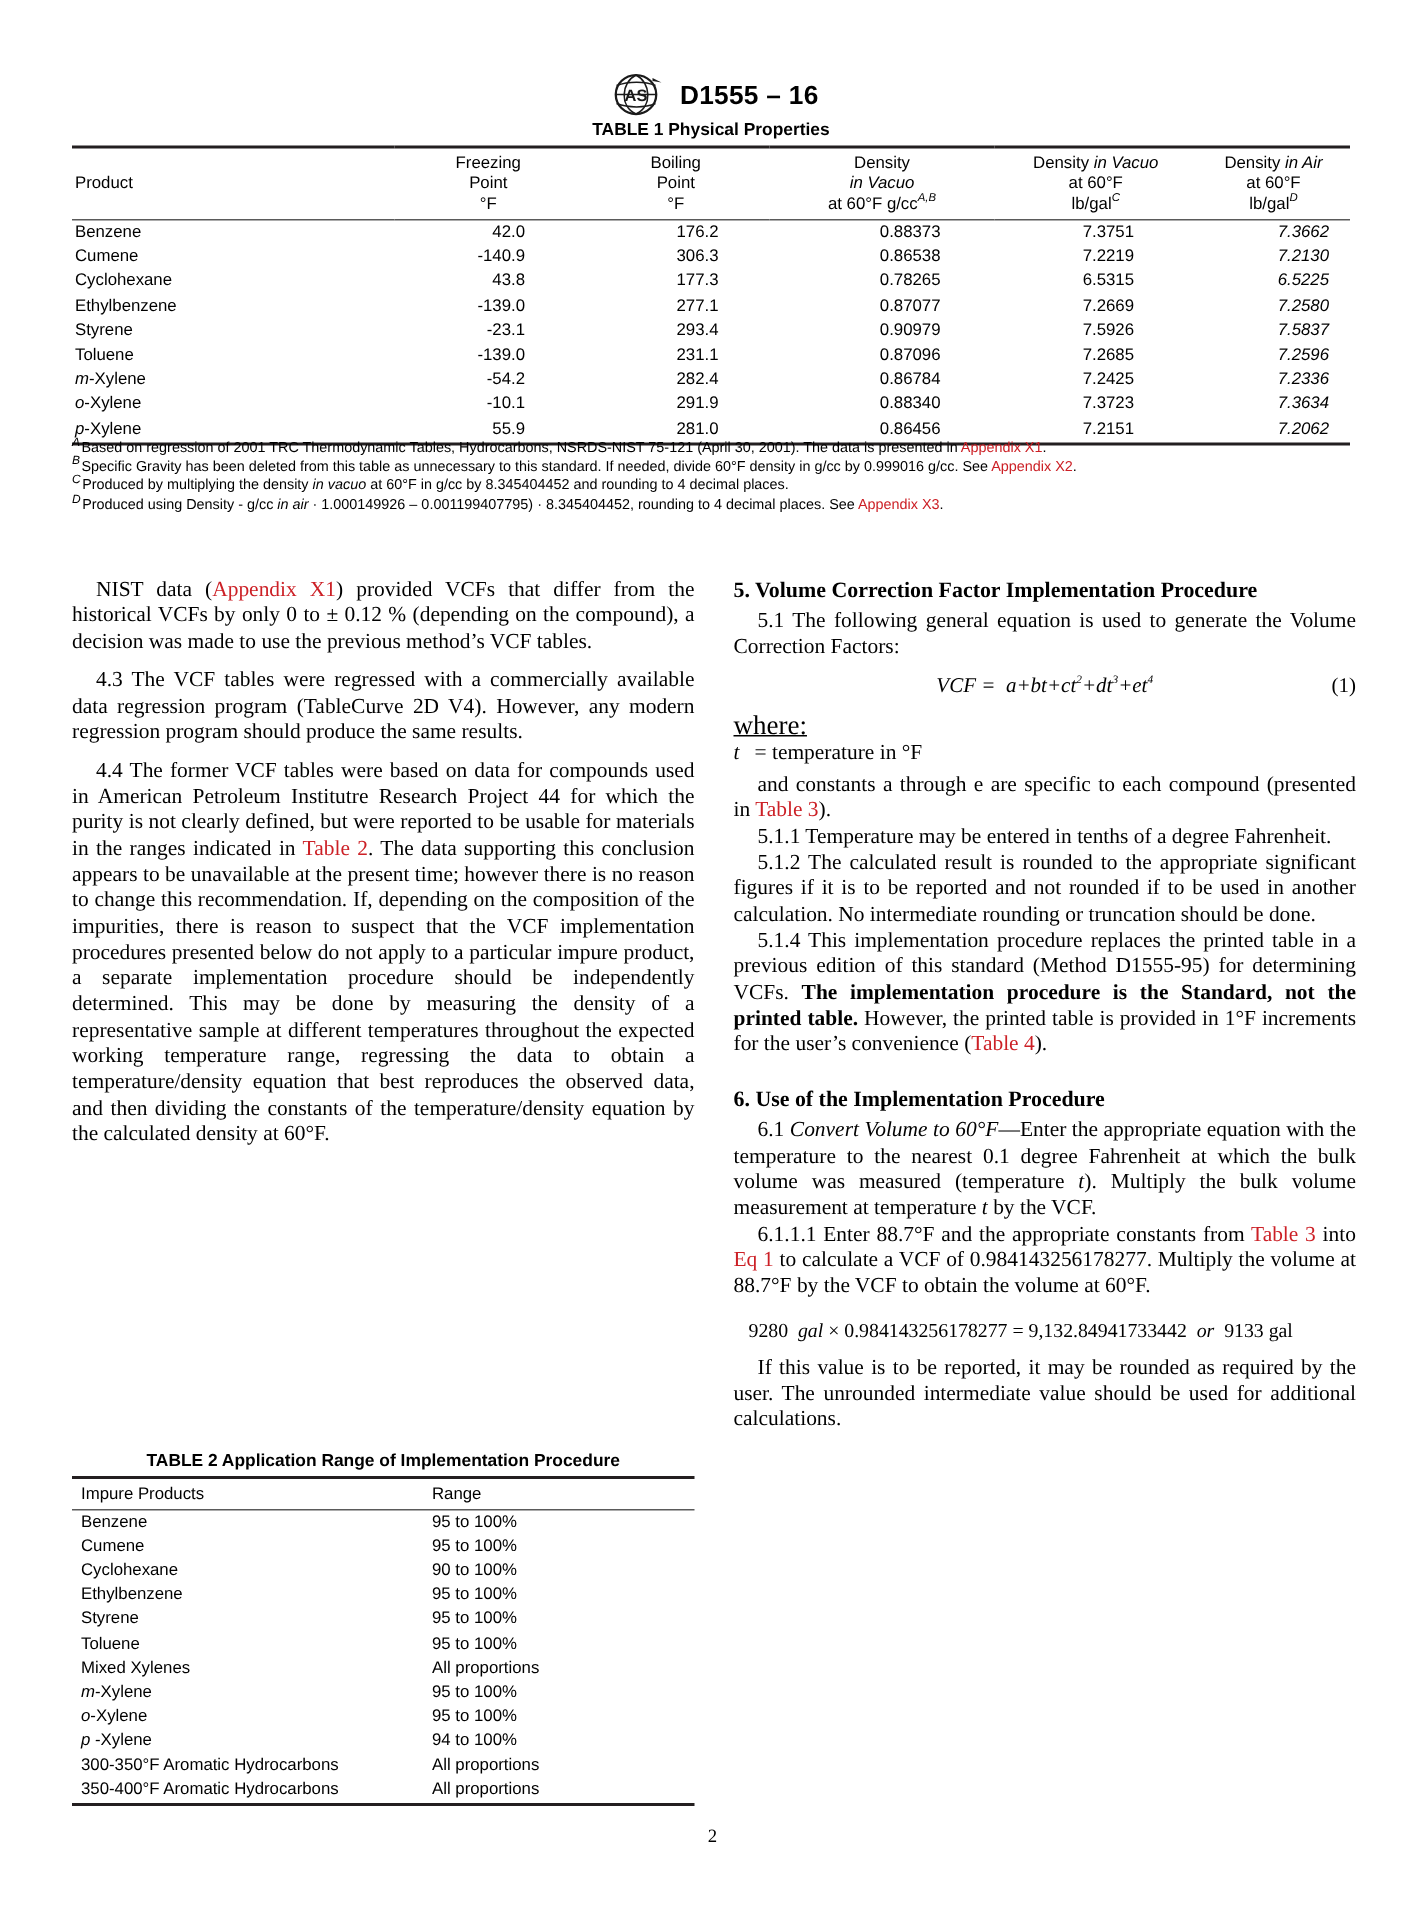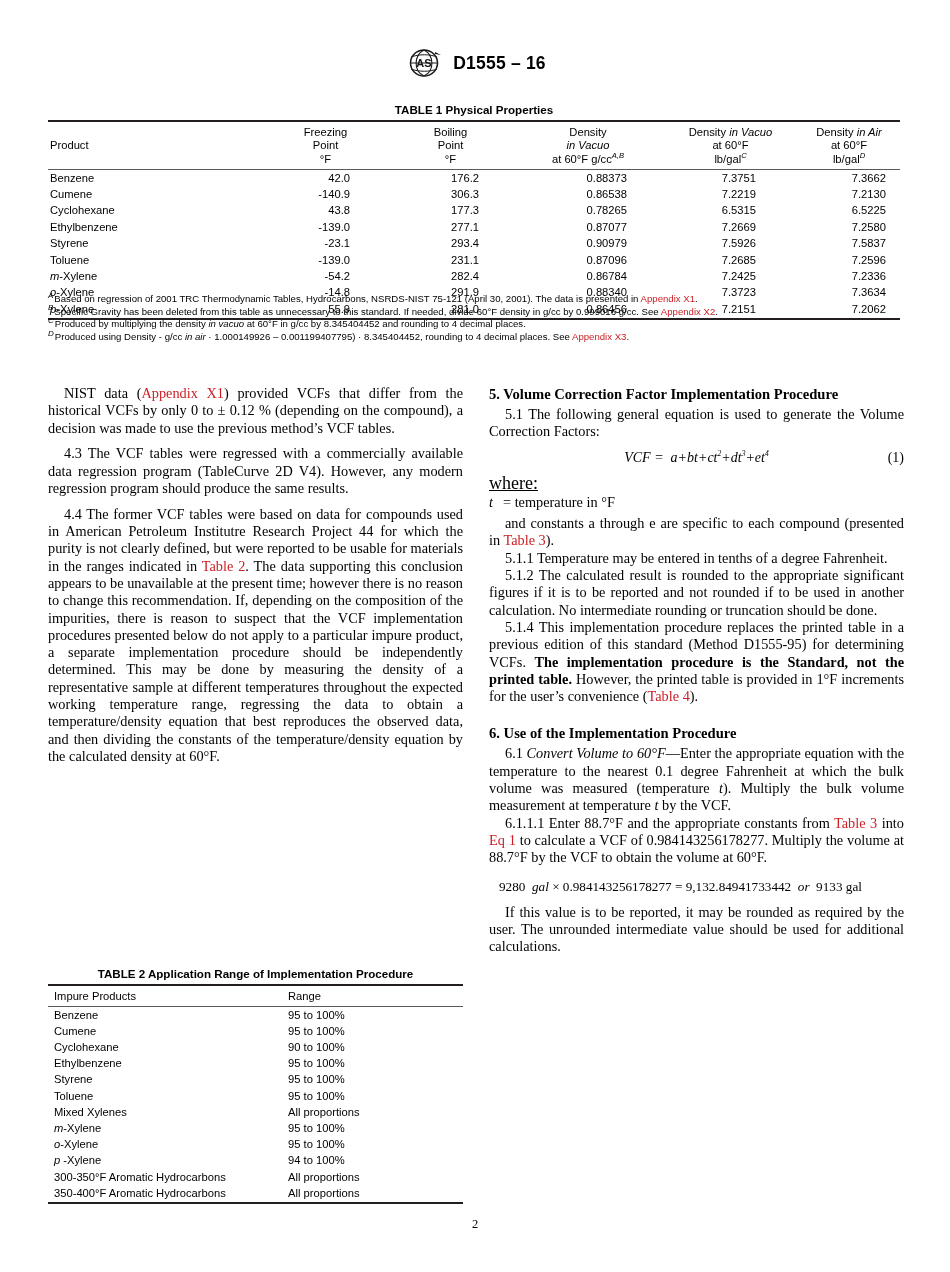--- a/index.html
+++ b/index.html
@@ -24,32 +24,32 @@
     text-align:center;font-weight:bold;font-size:11.6px;
     margin:0 0 4px 0;
   }
   table.astm{border-collapse:collapse;width:100%;font-size:11.2px;}
   table.astm td,table.astm th{padding:0;font-weight:normal;vertical-align:bottom;}
 
   .rule-thick{border-top:2.1px solid #231f20;}
   .rule-thin{border-top:1.1px solid #5a5a5a;}
 
   
-  #table1-block{position:absolute;left:48px;top:103px;width:852px;}
+  #table1-block{position:absolute;left:48px;top:80px;width:852px;}
   #table1 .hd td{padding:3px 0 2px 0;line-height:13.6px;text-align:center;}
   #table1 .hd td.lft{text-align:left;vertical-align:bottom;padding-left:2px;}
   #table1 tbody td{padding:1.1px 0;line-height:14.2px;}
   #table1 tbody td.prod{text-align:left;padding-left:2px;}
   #table1 tbody td.num{text-align:right;}
   .c1{width:215px}.c2{width:125px}.c3{width:125px}.c4{width:150px}.c5{width:135px}.c6{width:102px}
   .pad-r1{padding-right:38px !important;}
   .pad-r2{padding-right:34px !important;}
   .pad-r3{padding-right:36px !important;}
   .pad-r4{padding-right:42px !important;}
-  .pad-r5{padding-right:14px !important;}
+  .pad-r5{padding-right:14px !important;font-style:italic;}
   sup{font-size:7.6px;vertical-align:super;line-height:0;}
   .it{font-style:italic;}
 
   
   .footnotes{
     position:absolute;left:48px;top:293px;width:860px;
     font-family:"Liberation Sans","DejaVu Sans",sans-serif;
     font-size:9.6px;line-height:12.6px;color:#000;
   }
   .fn{white-space:nowrap;}
@@ -214,21 +214,21 @@
           <tr>
             <td class="prod"><i>m</i>-Xylene</td>
             <td class="num pad-r1">-54.2</td>
             <td class="num pad-r2">282.4</td>
             <td class="num pad-r3">0.86784</td>
             <td class="num pad-r4">7.2425</td>
             <td class="num pad-r5">7.2336</td>
           </tr>
           <tr>
             <td class="prod"><i>o</i>-Xylene</td>
-            <td class="num pad-r1">-14.8</td>
+            <td class="num pad-r1">-10.1</td>
             <td class="num pad-r2">291.9</td>
             <td class="num pad-r3">0.88340</td>
             <td class="num pad-r4">7.3723</td>
             <td class="num pad-r5">7.3634</td>
           </tr>
           <tr>
             <td class="prod"><i>p</i>-Xylene</td>
             <td class="num pad-r1">55.9</td>
             <td class="num pad-r2">281.0</td>
             <td class="num pad-r3">0.86456</td>

